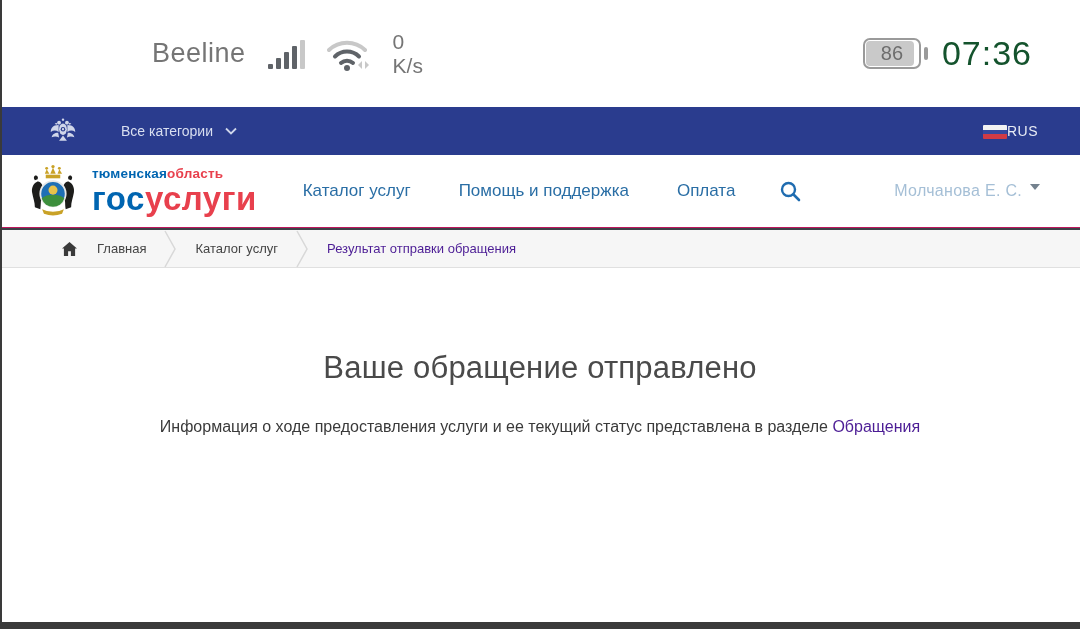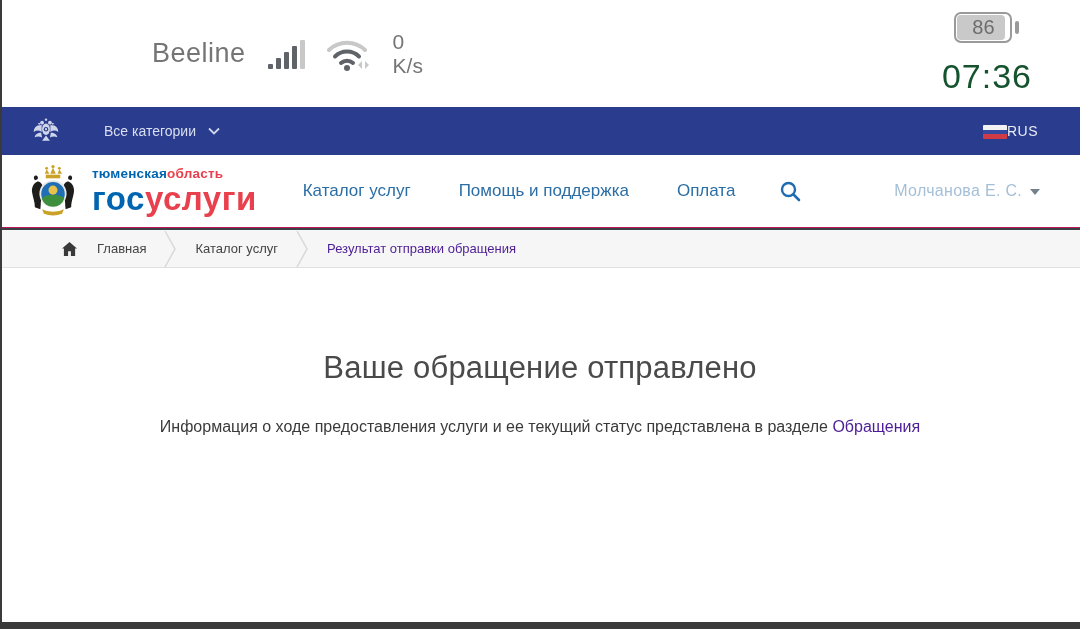--- a/index.html
+++ b/index.html
@@ -24,40 +24,40 @@
   .carrier { font-size:27px; color:#757575; letter-spacing:0.5px; }
   .signal-bars { display:flex; align-items:flex-end; gap:3px; height:30px; }
   .signal-bars i { display:block; width:5px; border-radius:1px; background:#5f6368; }
   .signal-bars i:nth-child(1){ height:5px; }
   .signal-bars i:nth-child(2){ height:11px; }
   .signal-bars i:nth-child(3){ height:17px; }
   .signal-bars i:nth-child(4){ height:23px; }
   .signal-bars i:nth-child(5){ height:29px; background:#c8c8c8; }
   .wifi { position:relative; width:44px; height:34px; }
   .data-rate { font-size:21px; color:#757575; line-height:1.1; text-align:left; }
-  .status-right { display:flex; align-items:center; gap:14px;flex-direction:column; }
+  .status-right { display:flex; align-items:center; gap:14px; }
   .battery { position:relative; display:flex; align-items:center; }
   .battery-body {
     width:58px; height:31px; border:2px solid #9a9a9a; border-radius:7px;
     background:#ffffff; display:flex; align-items:center; justify-content:center;
     overflow:hidden;
   }
   .battery-fill {
     position:absolute; left:3px; top:3px; bottom:3px; width:48px;
     background:#c9c9c9; border-radius:4px;
   }
   .battery-text { position:relative; font-size:20px; color:#6d6d6d; z-index:2; }
   .battery-cap { width:4px; height:13px; background:#9a9a9a; border-radius:2px; margin-left:3px; }
   .clock { font-size:34px; color:#14532d; letter-spacing:1px; }
 
   
   .top-bar {
     height:48px; background:#2a3c8e;
     display:flex; align-items:center; justify-content:space-between;
-    padding:0 42px 0 32px;
+    padding:0 42px 0 49px;
   }
   .top-left { display:flex; align-items:center; gap:44px; }
   .eagle { width:28px; height:28px; opacity:0.92; }
   .all-categories { display:flex; align-items:center; gap:12px; cursor:pointer; }
   .all-categories span { font-size:14px; color:#d9dff0; }
   .top-right { display:flex; align-items:flex-end; gap:0; }
   .flag { width:24px; height:14px; display:flex; flex-direction:column; border-radius:1px; overflow:hidden; }
   .flag i { flex:1; display:block; }
   .flag i:nth-child(1){ background:#f2f2f2; }
   .flag i:nth-child(2){ background:#34499f; }
@@ -76,21 +76,21 @@
   .logo-text { display:flex; flex-direction:column; line-height:1; }
   .logo-region { font-size:13.5px; font-weight:bold; letter-spacing:0.2px; margin-bottom:2px; }
   .logo-region .b { color:#0065b1; }
   .logo-region .r { color:#e8404d; }
   .logo-main { font-size:33px; font-weight:bold; letter-spacing:0.5px; }
   .logo-main .b { color:#0065b1; }
   .logo-main .r { color:#e8404d; }
   .main-nav { display:flex; align-items:center; gap:48px; }
   .main-nav a { font-size:17px; color:#2a6ea5; text-decoration:none; cursor:pointer; }
   .search-btn { margin-left:44px; cursor:pointer; display:flex; align-items:center; }
-  .user-box { margin-left:auto; display:flex; align-items:center; gap:8px; cursor:pointer; }
+  .user-box { margin-left:auto; display:flex; gap:8px; cursor:pointer; }
   .user-name { font-size:16px; color:#a5bfd6; letter-spacing:0.3px; }
   .user-caret { width:0; height:0; border-left:5px solid transparent; border-right:5px solid transparent; border-top:6px solid #74828e; margin-top:2px; }
 
   
   .breadcrumb {
     height:40px; background:#f6f6f6;
     border-top:2px solid #3c4147; border-bottom:1px solid #e0e0e0;
     display:flex; align-items:center;
     padding:0 0 0 62px;
   }

